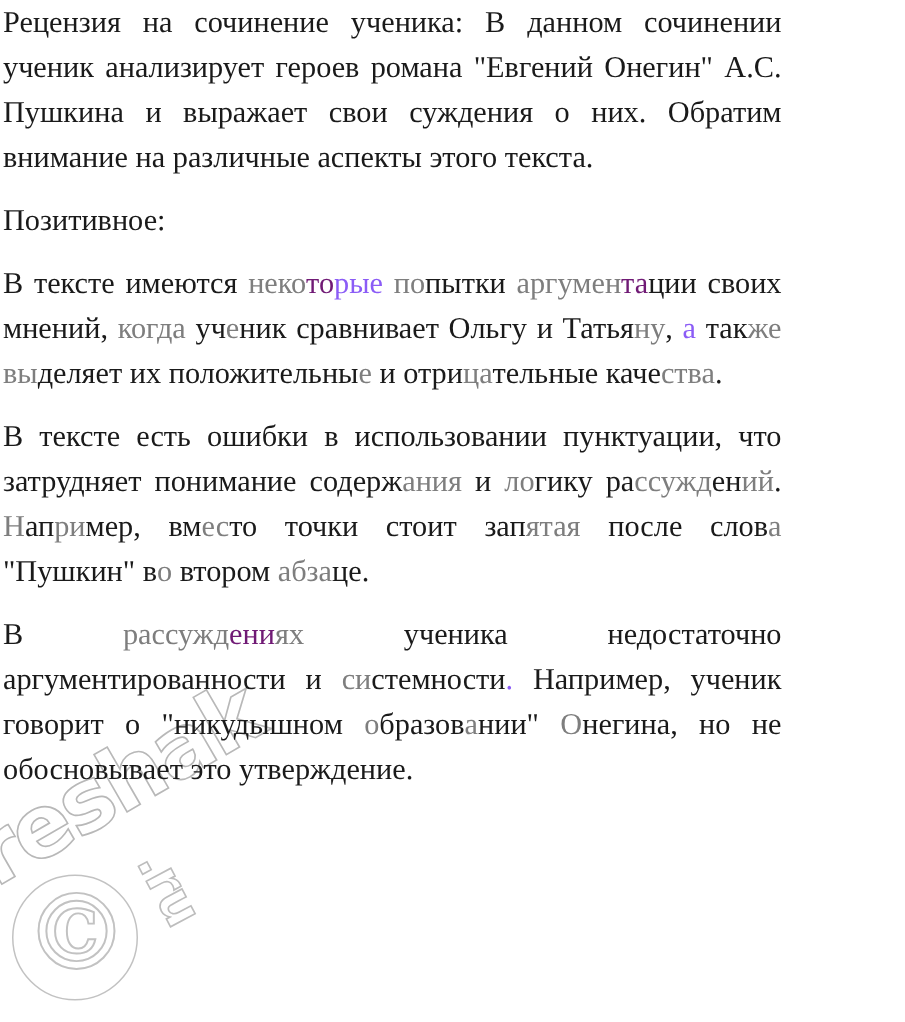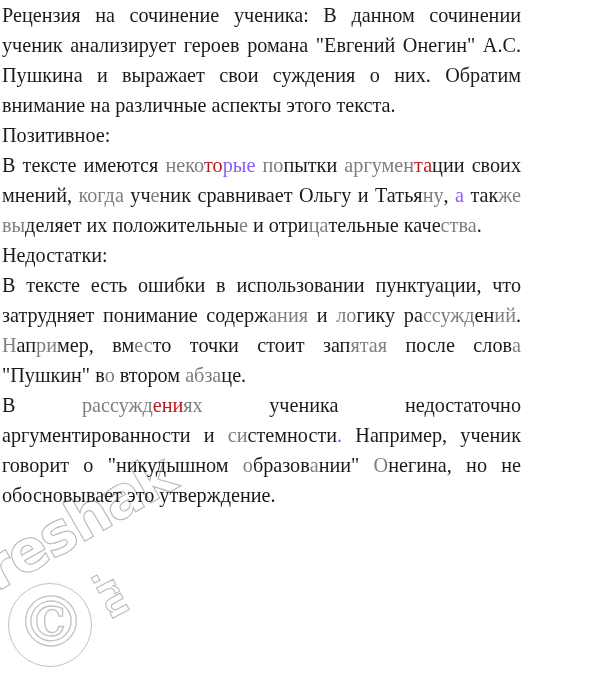--- a/index.html
+++ b/index.html
@@ -32,30 +32,31 @@
     font-size: 20.2px;
     line-height: 30px;
     color: #1a1a1a;
     text-align: justify;
     text-justify: inter-word;
     margin: 0;
     padding: 0;
     -webkit-font-smoothing: none;
   }
   .para + .para {
+    margin-top: 12px;
   }
   
   .para.heading {
     text-align: left;
   }
   .para.loose {
     text-align: justify;
   }
   
-  .fade1 { color: #b91c1c; }
+  .fade1 { color: #701a75; }
   .fade2 { color: #7e7e7e; font-family: Liberation Serif, serif; }
   .fade3 { color: #8b5cf6; }
 
   
   #watermark {
     position: absolute;
     left: 0;
     top: 0;
     width: 603px;
     height: 681px;
@@ -131,20 +132,19 @@
 
   <div id="doc-body">
 
     <p class="para">Рецензия на сочинение ученика: В данном сочинении ученик анализирует героев романа "Евгений Онегин" А.С. Пушкина и выражает свои суждения о них. Обратим внимание на различные аспекты этого текста.</p>
 
     <p class="para heading">Позитивное:</p>
 
 
     <p class="para">В тексте имеются <span class="fade2">неко</span><span class="fade1">то</span><span class="fade3">рые</span> <span class="fade2">по</span>пытки <span class="fade2">аргумен</span><span class="fade1">та</span>ции своих мнений, <span class="fade2">когда</span> уч<span class="fade2">е</span>ник сравнивает Ольгу и Татья<span class="fade2">ну</span>, <span class="fade3">а</span> так<span class="fade2">же</span> <span class="fade2">вы</span>деляет их положительны<span class="fade2">е</span> и отри<span class="fade2">ца</span>тельные каче<span class="fade2">ства</span>.</p>
 
-    <p class="para heading">Недостатки:</p>
 
     <p class="para loose">В тексте есть ошибки в использовании пунктуации, что затрудняет понимание содерж<span class="fade2">ания</span> и <span class="fade2">ло</span>гику ра<span class="fade2">ссужд</span>ен<span class="fade2">ий</span>. <span class="fade2">Н</span>ап<span class="fade2">ри</span>мер, вм<span class="fade2">ес</span>то точки стоит зап<span class="fade2">ятая</span> после слов<span class="fade2">а</span> "Пушкин" в<span class="fade2">о</span> втором <span class="fade2">абза</span>це.</p>
 
     <p class="para">В <span class="fade2">рассужд</span><span class="fade1">ени</span><span class="fade2">ях</span> ученика недостаточно аргументированности и <span class="fade2">си</span>стемности<span class="fade3">.</span> Например, ученик говорит о "никудышном <span class="fade2">о</span>бразов<span class="fade2">а</span>нии" <span class="fade2">О</span>негина, но не обосновывает это утверждение.</p>
 
   </div>
 </div>
 
 </body></html>

